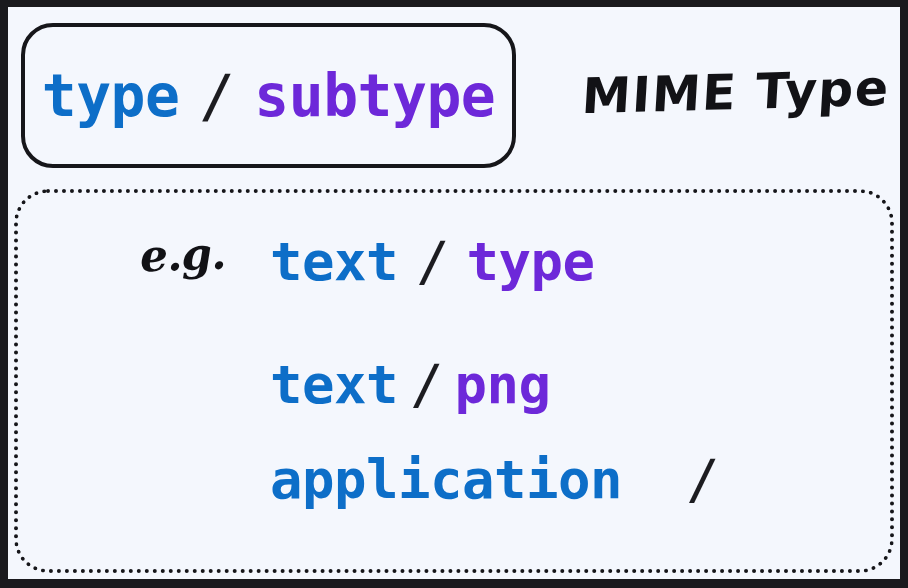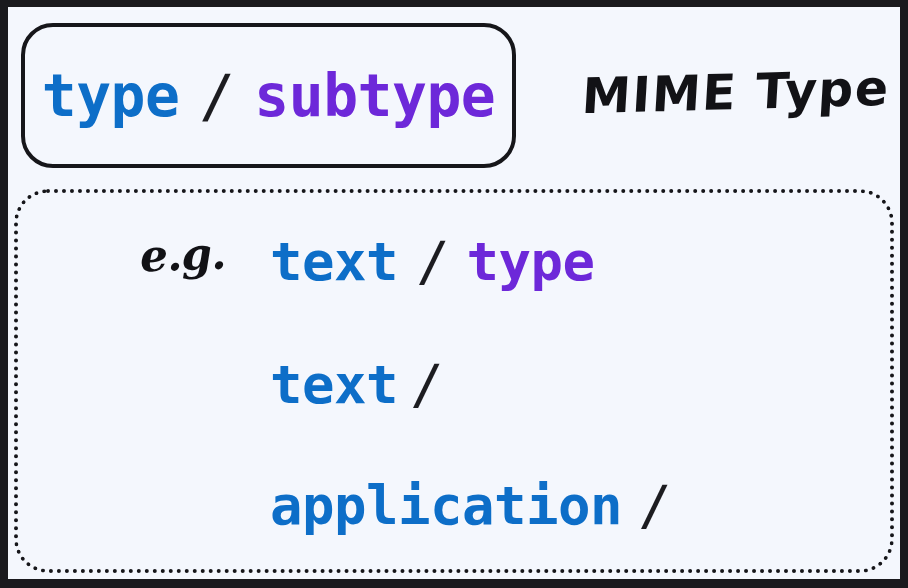--- a/index.html
+++ b/index.html
@@ -124,21 +124,21 @@
     left: 262px;
     display: flex;
     align-items: baseline;
     white-space: nowrap;
   }
   .example-row .mono  { font-size: 54px; line-height: 1; text-align: center; }
   .example-row .slash { font-size: 54px; line-height: 1; }
 
   #example-row-0 { top: 228px; }
   #example-row-1 { top: 351px; }
-  #example-row-2 { top: 472px; }
+  #example-row-2 { top: 446px; gap: 48px; }
 
   #example-row-0 .slash { padding: 0 18px; }
   #example-row-1 .slash { padding: 0 12px; }
   #example-row-2 .slash { padding: 0 16px; }
 </style>
 </head>
 <body>
 
 <div id="diagram-frame">
   <div id="canvas">
@@ -159,20 +159,21 @@
 
     <div class="example-row" id="example-row-0">
       <span class="mono tok-type">text</span>
       <span class="slash">/</span>
       <span class="mono tok-sub">type</span>
     </div>
 
     <div class="example-row" id="example-row-1">
       <span class="mono tok-type">text</span>
       <span class="slash">/</span>
+      <span class="mono tok-sub">png</span>
     </div>
 
     <div class="example-row" id="example-row-2">
       <span class="mono tok-type">application</span>
       <span class="slash">/</span>
     </div>
 
   </div>
 </div>
 

